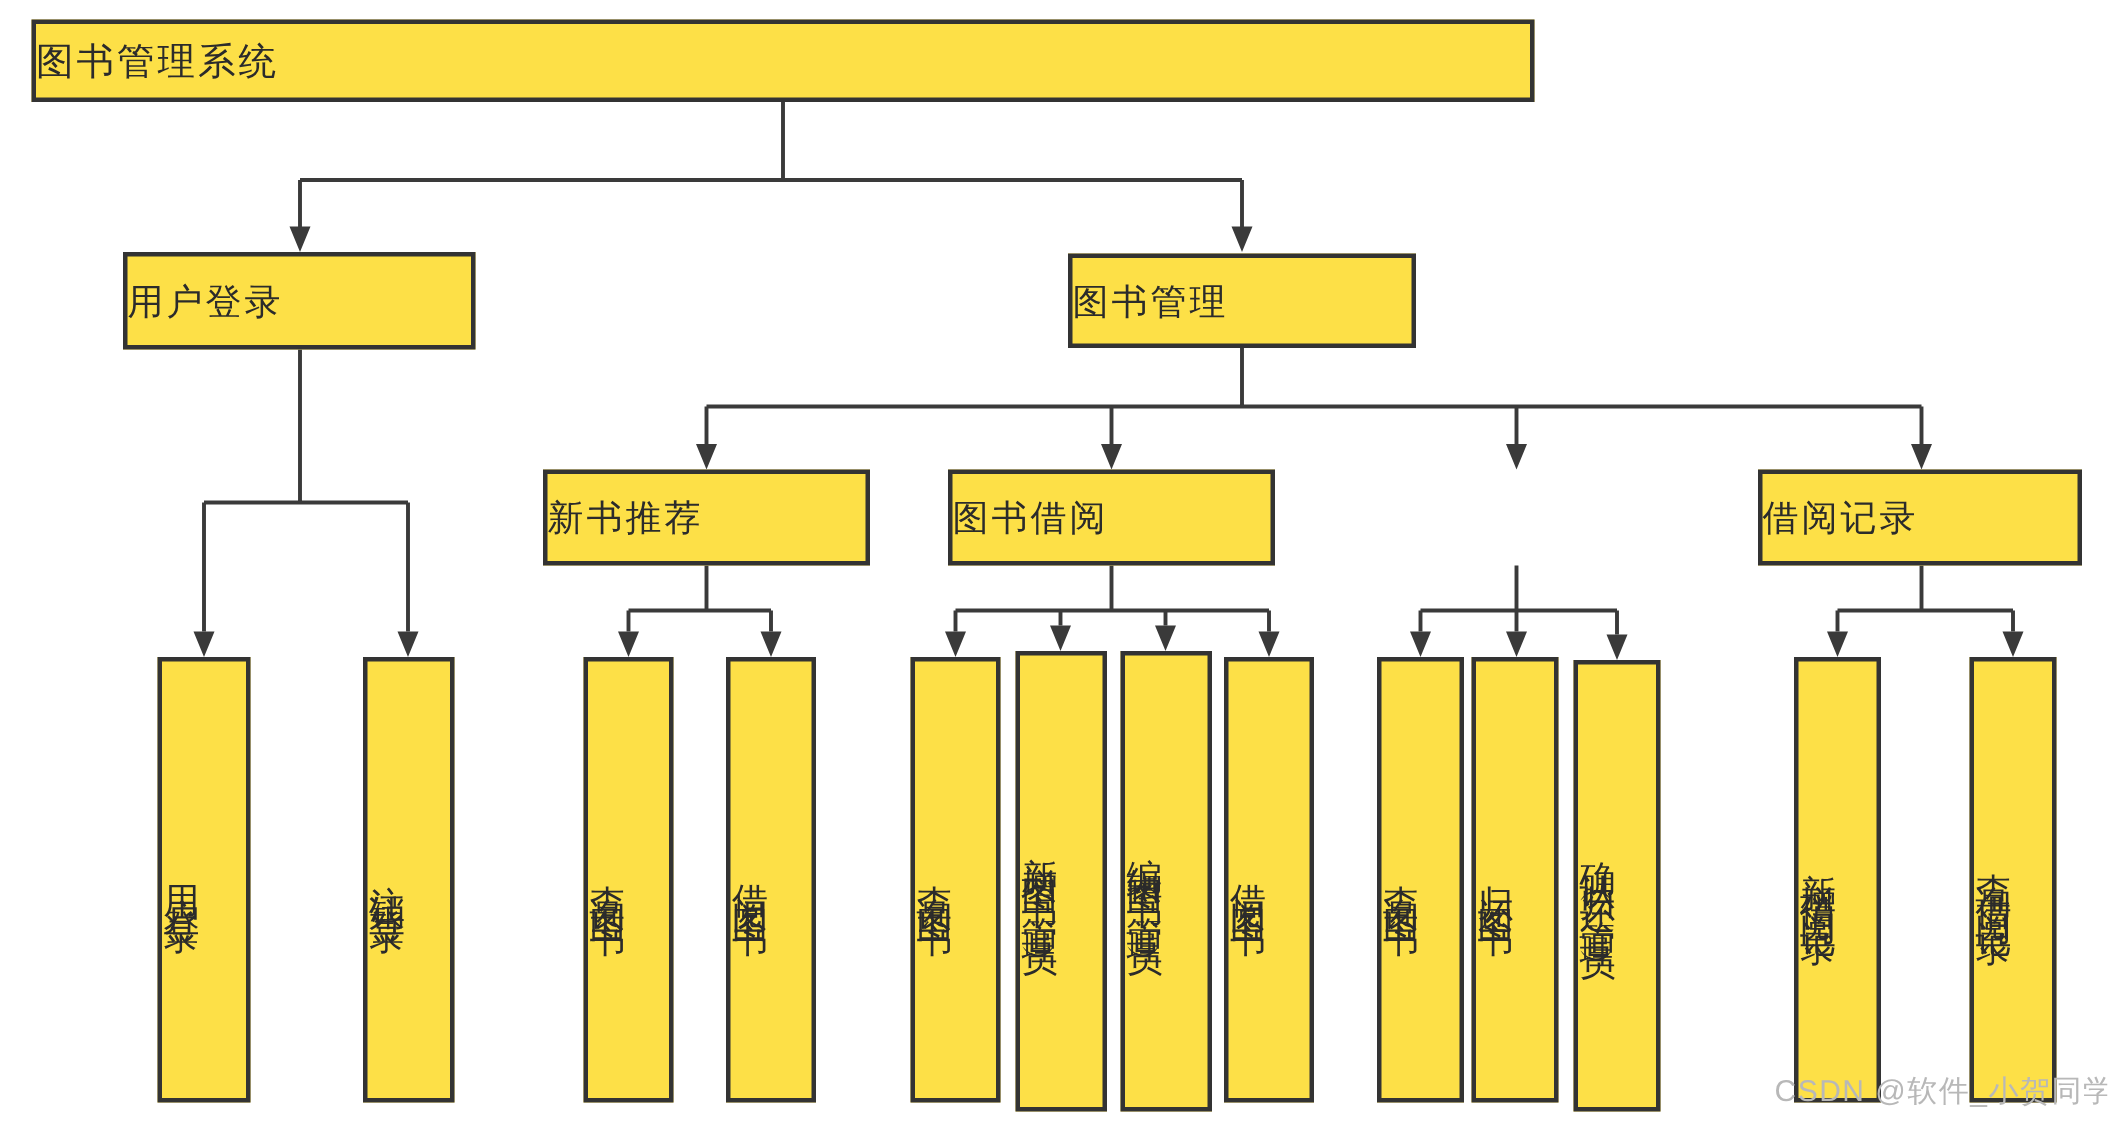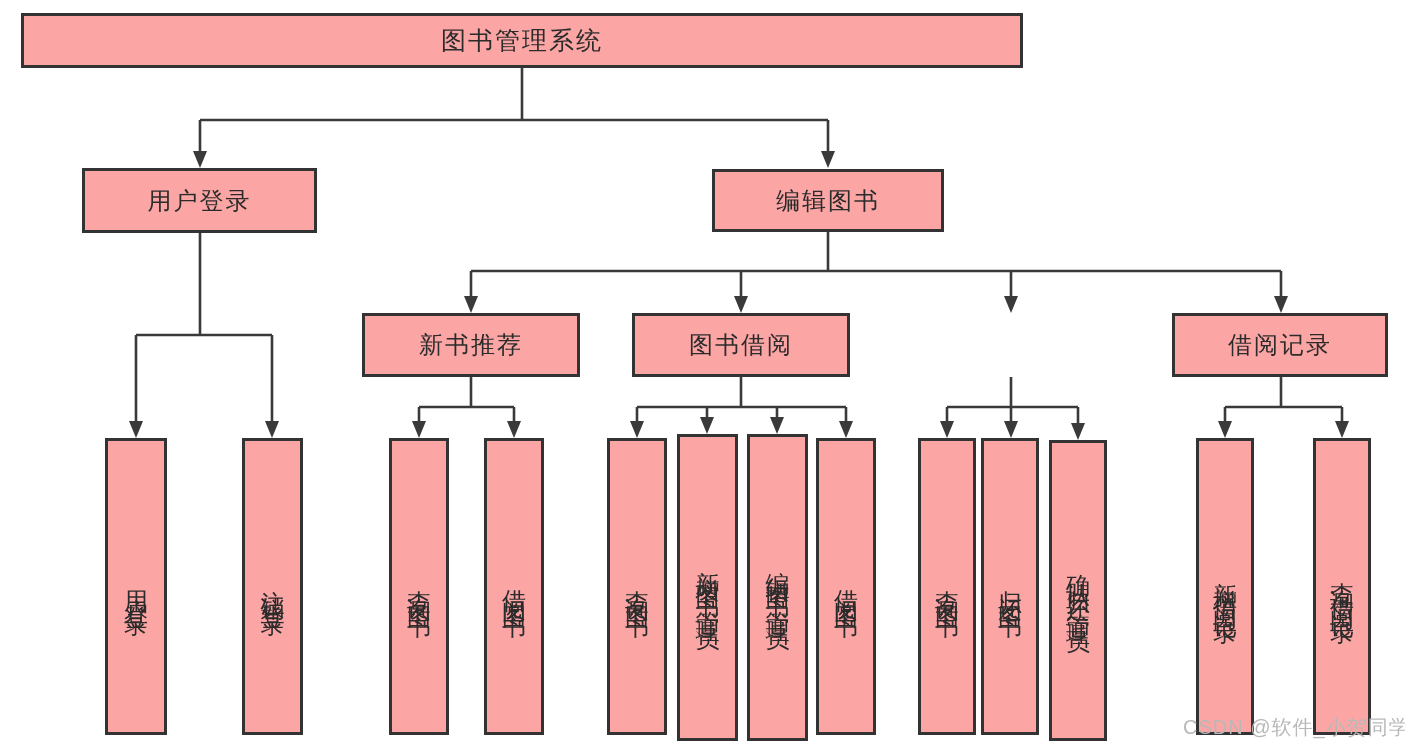--- a/index.html
+++ b/index.html
@@ -17,22 +17,22 @@
     width:1405px;height:747px;
     background:var(--bg);
     overflow:hidden;
   }
   svg.wires{position:absolute;left:0;top:0;pointer-events:none;}
   svg.wires .ln{stroke:var(--line);stroke-width:2.6;fill:none;}
   svg.wires .hd{fill:var(--line);stroke:none;}
   .box{
     position:absolute;
     border:3px solid var(--border);
-    background:#fca5a5;
-    display:flex;align-items:center;justify-content:center;
+    background:#fde047;
+    display:flex;align-items:center;
     color:var(--text);
   }
   .h-label{font-size:24px;letter-spacing:2px;white-space:nowrap;}
   .title-label{font-size:25px;letter-spacing:2px;white-space:nowrap;}
   .v-label{
     writing-mode:vertical-rl;
     text-orientation:mixed;
     font-size:24px;
     letter-spacing:8px;
     line-height:1;
@@ -115,21 +115,21 @@
   </svg>
 
   <div class="box n-root">
     <span class="title-label">图书管理系统</span>
   </div>
 
   <div class="box n-user-login">
     <span class="h-label">用户登录</span>
   </div>
   <div class="box n-book-mgmt">
-    <span class="h-label">编辑图书</span>
+    <span class="h-label">图书管理</span>
   </div>
 
   <div class="box n-new-books">
     <span class="h-label">新书推荐</span>
   </div>
   <div class="box n-book-borrow">
     <span class="h-label">图书借阅</span>
   </div>
   <div class="box n-borrow-records">
     <span class="h-label">借阅记录</span>

